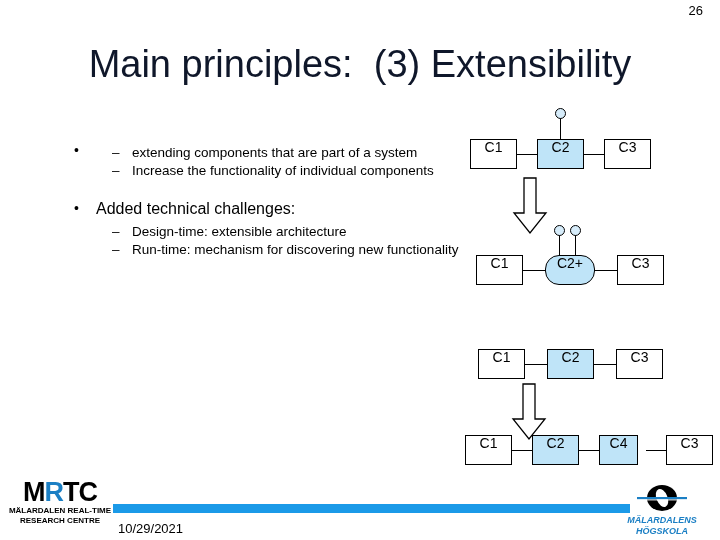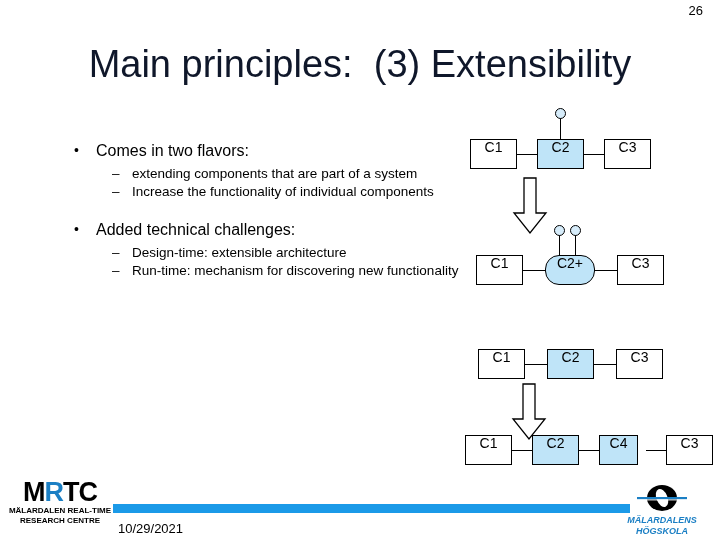--- a/index.html
+++ b/index.html
@@ -198,21 +198,20 @@
 <body>
 
 <div class="page-number">26</div>
 
 <div class="slide-title">Main principles:  (3) Extensibility</div>
 
 <div class="body-col">
 
   <div class="bullet-l1">
     <span class="mark">•</span>
-    <span>Comes in two flavors:</span>
   </div>
 
   <div class="sub-list">
     <div class="bullet-l2">
       <span class="mark">–</span>
       <span>extending components that are part of a system</span>
     </div>
     <div class="bullet-l2">
       <span class="mark">–</span>
       <span>Increase the functionality of individual components</span>

